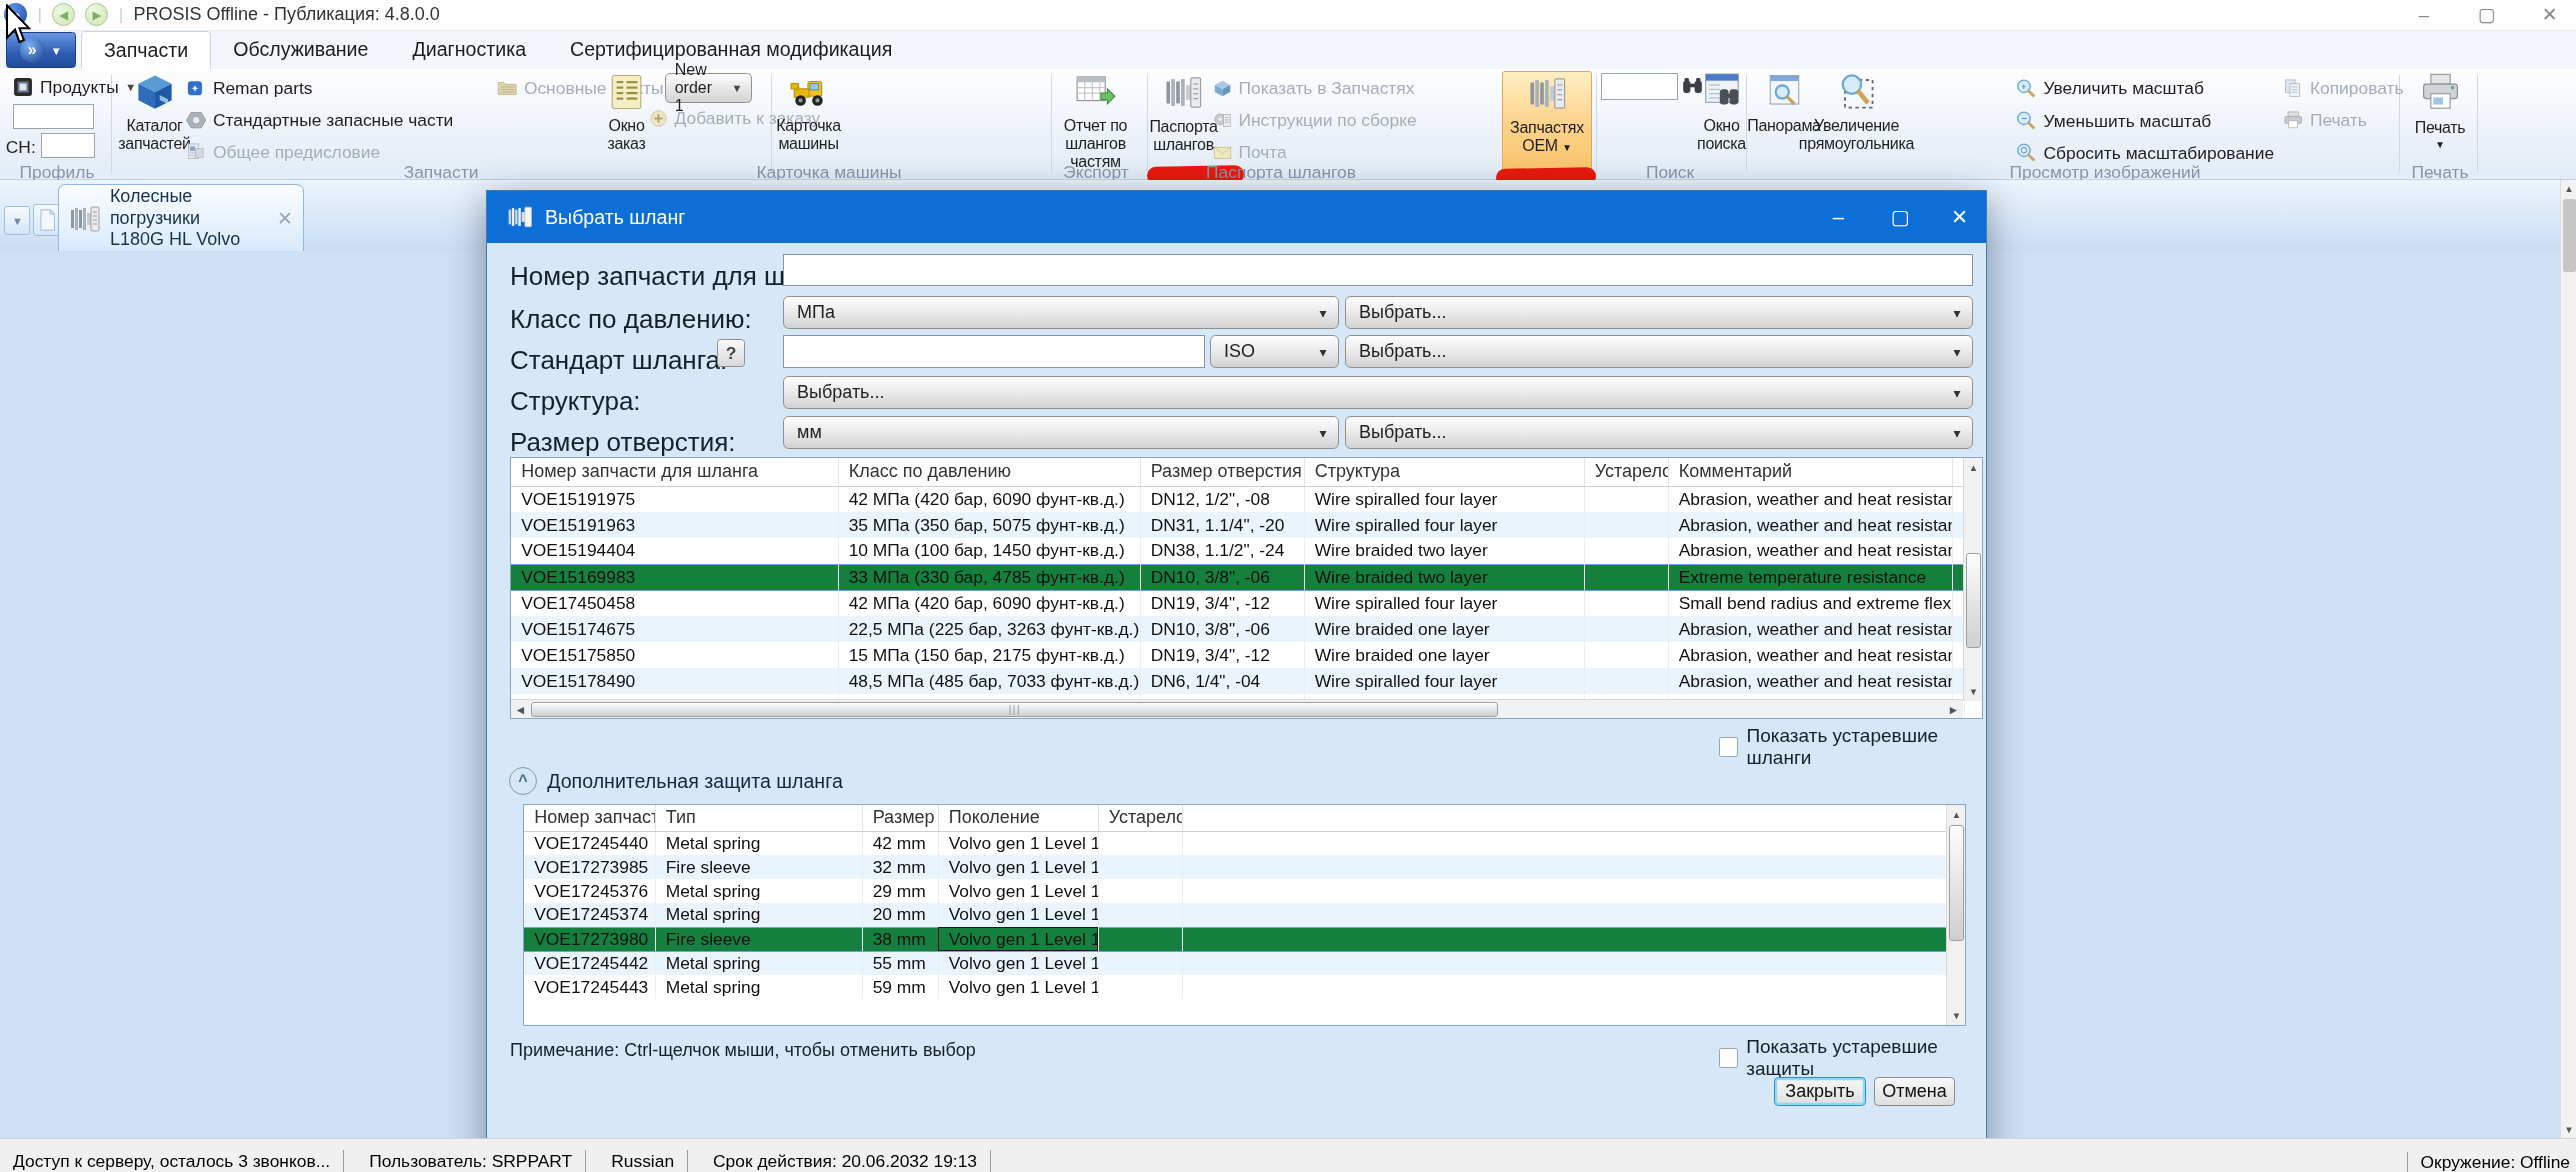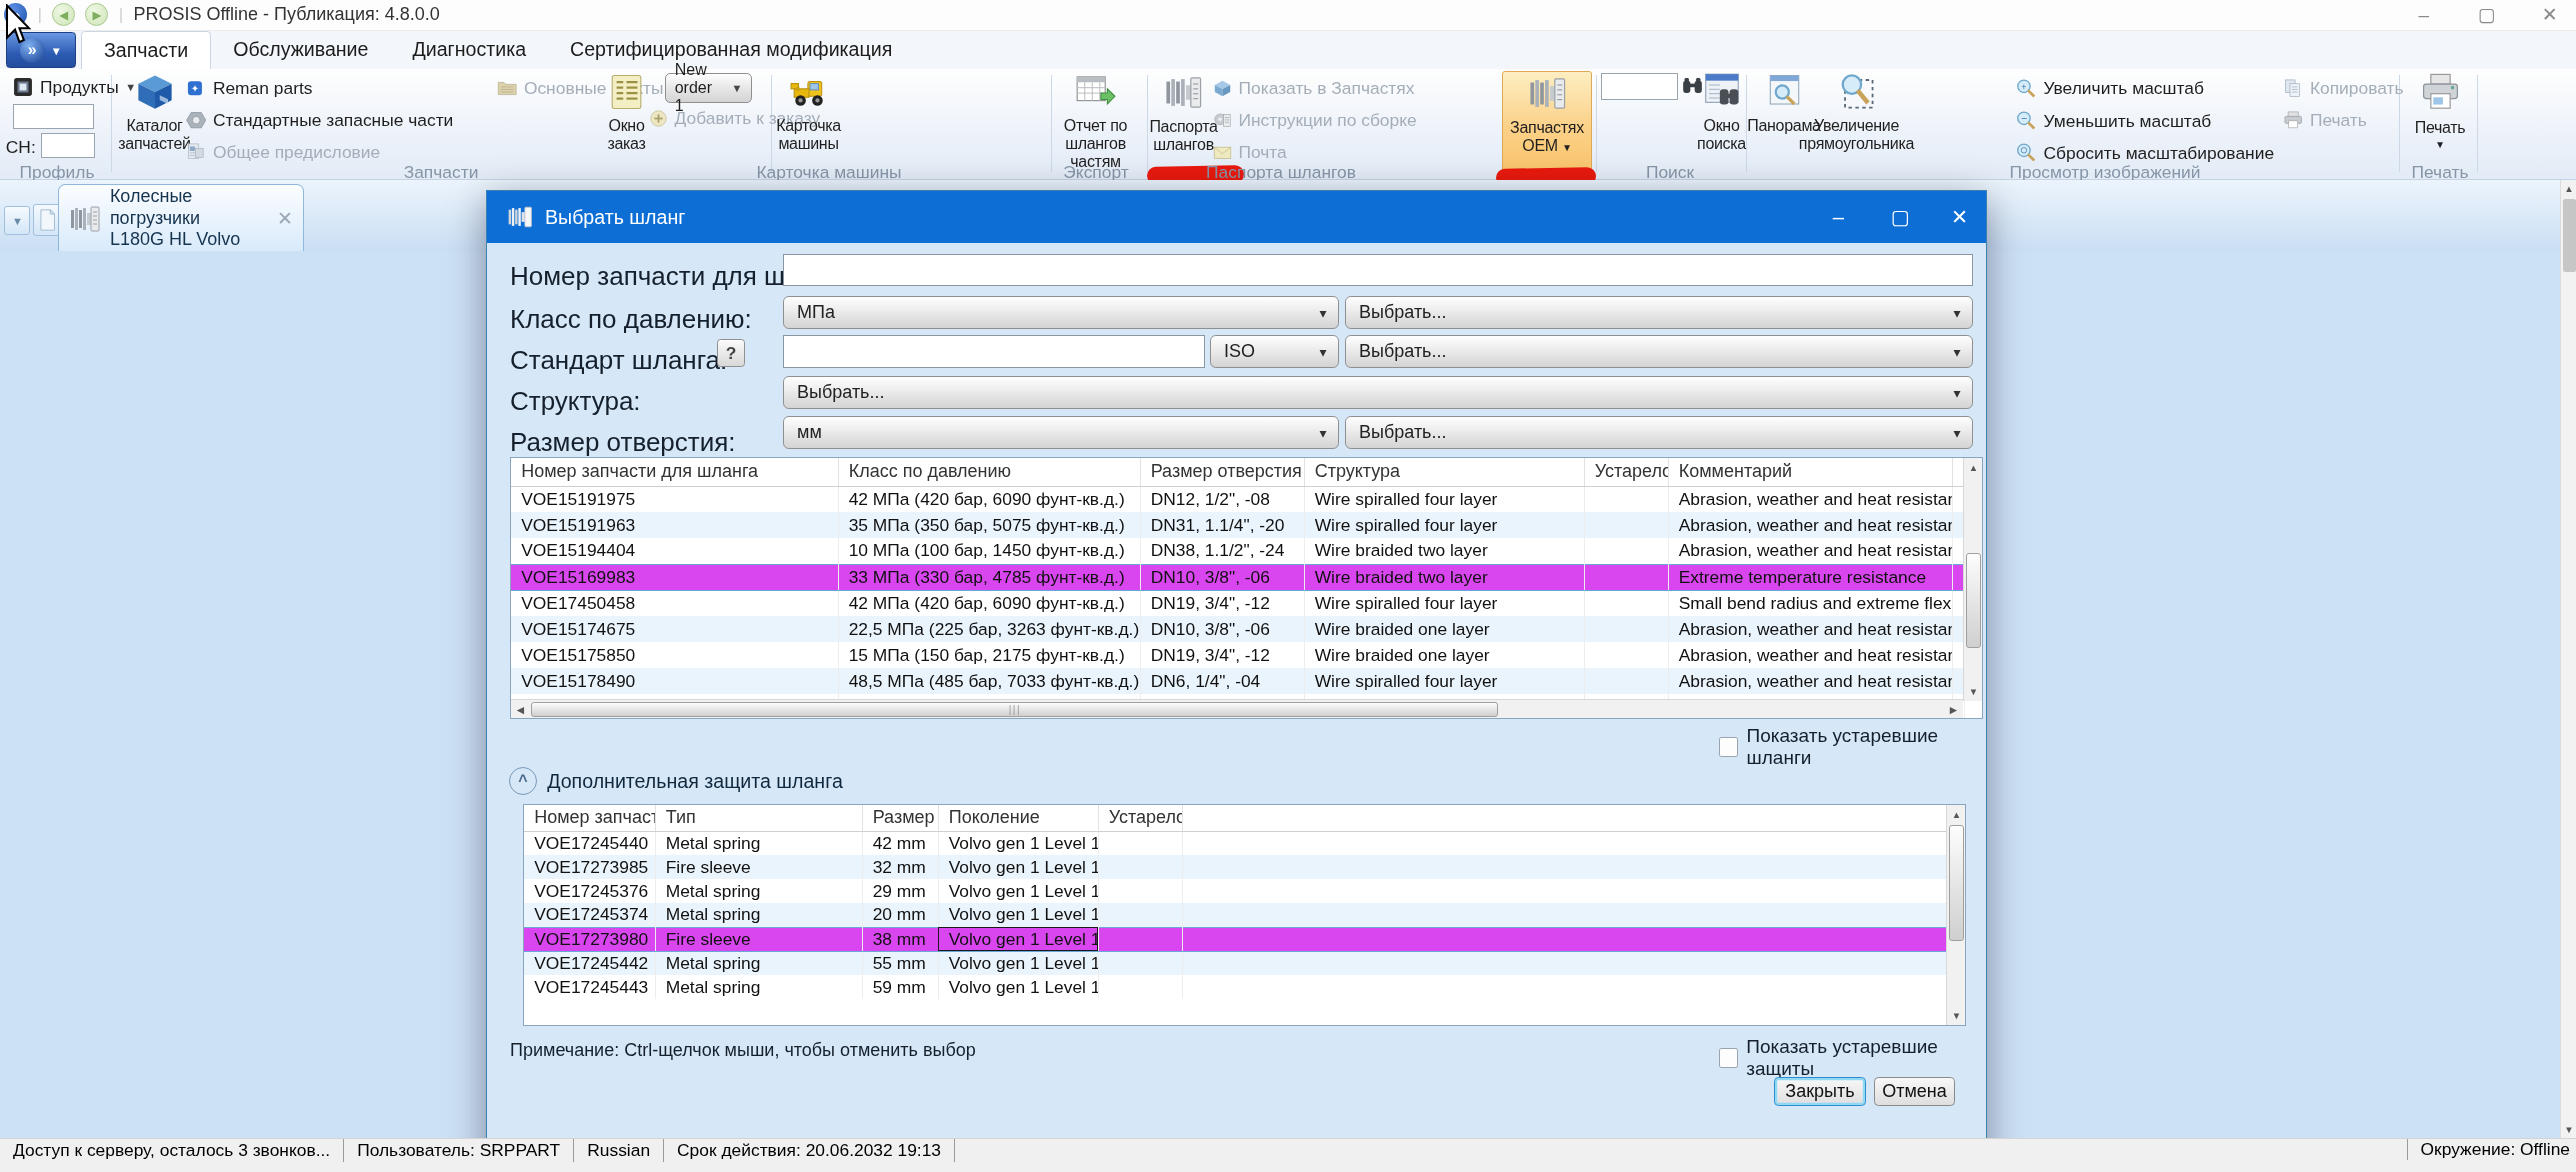--- a/index.html
+++ b/index.html
@@ -58,36 +58,36 @@
   .helpbtn { position:absolute; width:28px; height:28px; background:linear-gradient(#fbfbfb,#d8d8d8); border:0.7px solid #909090; border-radius:3.6px; font-size:17.4px; font-weight:bold; color:#444; display:flex; align-items:center; justify-content:center; }
   .gridbox { position:absolute; background:#fff; border:0.7px solid #8aa5c0; overflow:hidden; }
   table.grid { border-collapse:collapse; table-layout:fixed; background:#fff; }
   table.grid th { font-size:18px; font-weight:normal; color:#333; text-align:left; padding:0 0 0 10.2px; border-right:0.7px solid #e2e2e2; border-bottom:0.7px solid #cfcfcf; background:#fff; white-space:nowrap; overflow:hidden; }
   table.grid td { font-size:17.4px; color:#111; padding:0 0 0 10.2px; border-right:0.7px solid #ededed; white-space:nowrap; overflow:hidden; }
   .t1 table.grid { width:1454px; }
   .t1 th { height:28px; }  .t1 td { height:26px; }
   .t2 table.grid { width:1424px; }
   .t2 th { height:26px; }  .t2 td { height:24px; }
   table.grid tbody tr:nth-child(even) td { background:#eaf4fc; }
-  table.grid tbody tr.sel td { background:#d946ef; border-top:0.7px solid #6aa7d8; border-bottom:0.7px solid #6aa7d8; }
+  table.grid tbody tr.sel td { background:#15803d; border-top:0.7px solid #6aa7d8; border-bottom:0.7px solid #6aa7d8; }
   table.grid td.focus { outline:1.5px solid #1a1a1a; outline-offset:-1.5px; }
   .t1 .c0{width:327px}.t1 .c1{width:302px}.t1 .c2{width:164px}.t1 .c3{width:280px}.t1 .c4{width:84px}.t1 .c5{width:284px}
   .t2 .c0{width:131px}.t2 .c1{width:207px}.t2 .c2{width:76px}.t2 .c3{width:160px}.t2 .c4{width:84px}
   .sbv { position:absolute; width:19px; background:#f1f1f1; border-left:0.7px solid #d8d8d8; }
   .sbh { position:absolute; height:19px; background:#f1f1f1; border-top:0.7px solid #d8d8d8; }
   .sb-arr { position:absolute; color:#555; font-size:9.5px; display:flex; align-items:center; justify-content:center; }
   .sb-thumb { position:absolute; background:linear-gradient(#fdfdfd,#cfcfcf); border:0.7px solid #9f9f9f; border-radius:2.9px; }
   .chk { position:absolute; display:flex; align-items:center; gap:8.7px; font-size:19px; color:#15202c; }
   .chk .box { width:20.4px; height:20.4px; background:#fdfdfd; border:1.5px solid #9aa4ae; border-radius:2.2px; }
   .sechdr { position:absolute; display:flex; align-items:center; gap:10.2px; font-size:19.6px; color:#10283e; }
   .sechdr .circ { width:28px; height:28px; border-radius:50%; border:1.5px solid #7b98b5; color:#4a6a8a; font-size:16px; font-weight:bold; display:flex; align-items:center; justify-content:center; }
   .btn { position:absolute; height:29px; background:linear-gradient(#f8f8f8,#dedede); border:0.7px solid #8a8a8a; border-radius:4.4px; font-size:18px; color:#111; display:flex; align-items:center; justify-content:center; }
   .btn.def { border:0.7px solid #2f8ccc; box-shadow:inset 0 0 0 2.2px #8fd9f5; }
   
-  .statusbar { position:absolute; left:0; right:0; bottom:0; height:35px; background:#f0f0f0; border-top:0.7px solid #d4d4d4; display:flex; align-items:flex-start; font-size:17.4px; color:#000; }
+  .statusbar { position:absolute; left:0; right:0; bottom:0; height:35px; background:#f0f0f0; border-top:0.7px solid #d4d4d4; display:flex; align-items:flex-end; font-size:17.4px; color:#000;gap:12px; }
   .statusbar .sec { padding:0 13px; border-right:0.7px solid #9a9a9a; line-height:23px; white-space:nowrap; }
   .statusbar .env { margin-left:auto; padding-right:6px; border-left:0.7px solid #9a9a9a; padding-left:13px; }
   .cursor { position:absolute; left:1.5px; top:4.4px; z-index:99; }
 </style>
 </head>
 <body>
 
 <div class="topbar">
   <span class="applogo">»</span>
   <span class="qsep">|</span>

